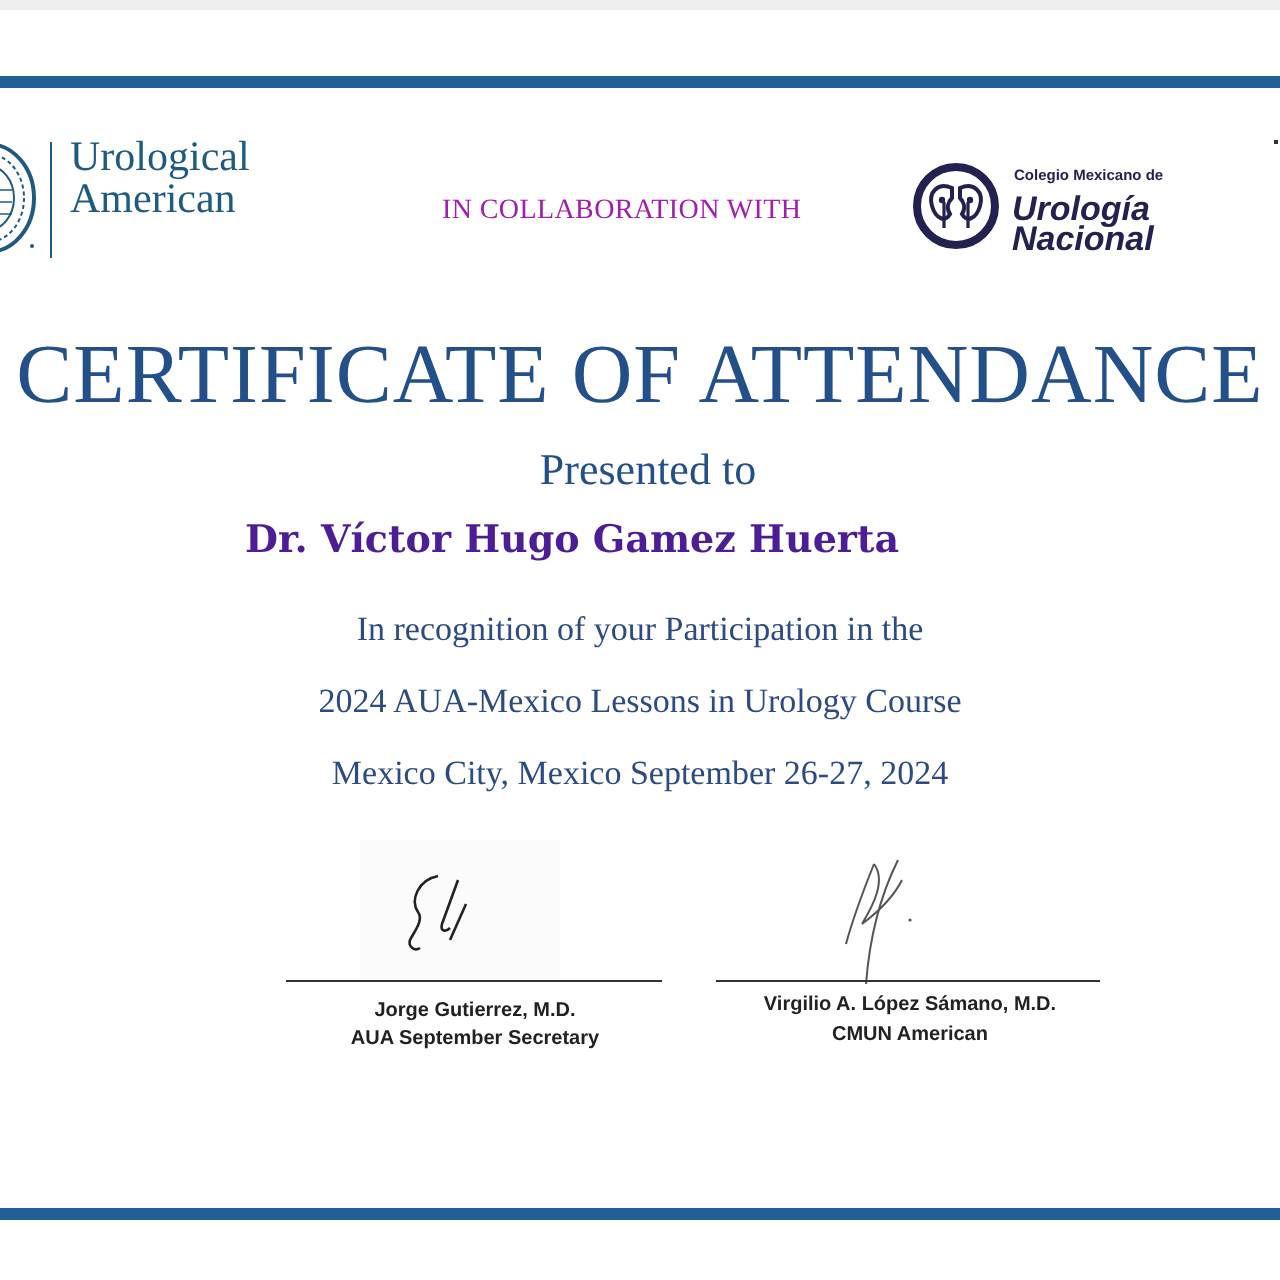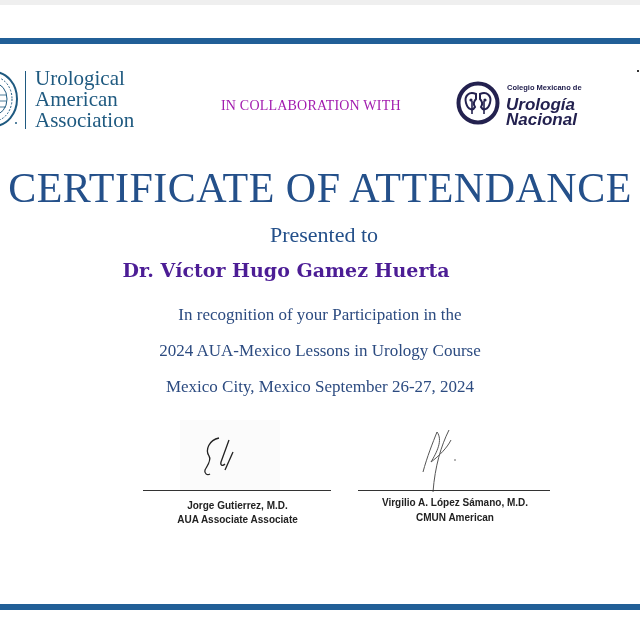--- a/index.html
+++ b/index.html
@@ -45,21 +45,20 @@
     <ellipse cx="24" cy="28" rx="13" ry="16" fill="none" stroke="#1f5a80" stroke-width="1"></ellipse>
     <line x1="12" y1="24" x2="36" y2="24" stroke="#1f5a80" stroke-width="0.8"></line>
     <line x1="12" y1="30" x2="36" y2="30" stroke="#1f5a80" stroke-width="0.8"></line>
     <line x1="12" y1="36" x2="36" y2="36" stroke="#1f5a80" stroke-width="0.8"></line>
     <circle cx="46" cy="52" r="1" fill="#1f5a80"></circle>
   </svg>
   <div class="aua-divider"></div>
   <div class="aua-text">
     <div>Urological</div>
     <div>American</div>
-    <div>Association</div>
   </div>
 </div>
 
 <div class="collab">IN COLLABORATION WITH</div>
 
 <div class="cmun-logo">
   <svg class="cmun-circle" viewBox="0 0 44 44">
     <circle cx="22" cy="22" r="19.5" fill="#ffffff" stroke="#23214f" stroke-width="4"></circle>
     <path d="M20 13 C13 10 8 15 10 22 C12 29 17 30 19 26 C17 23 18 20 20 18 Z" fill="none" stroke="#23214f" stroke-width="2"></path>
     <path d="M24 13 C31 10 36 15 34 22 C32 29 27 30 25 26 C27 23 26 20 24 18 Z" fill="none" stroke="#23214f" stroke-width="2"></path>
@@ -91,21 +90,21 @@
 
 <div class="sig" style="left:140px; width:195px;">
   <div class="sig-box"></div>
   <svg style="position:absolute; left:55px; top:12px;" width="60" height="50" viewBox="0 0 60 50">
     <path d="M24 6 C14 8 10 18 14 24 C17 28 12 34 10 38 C9 41 12 44 15 42" fill="none" stroke="#222" stroke-width="1.3"></path>
     <path d="M34 8 L26 30 C25 34 28 34 30 32" fill="none" stroke="#222" stroke-width="1.3"></path>
     <path d="M38 20 L30 38" fill="none" stroke="#222" stroke-width="1.3"></path>
   </svg>
   <div class="sig-rule" style="left:3px; top:70px; width:188px;"></div>
   <div class="sig-name" style="left:0; top:80px; width:195px;">Jorge Gutierrez, M.D.</div>
-  <div class="sig-role" style="left:0; top:94px; width:195px;">AUA Associate Associate</div>
+  <div class="sig-role" style="left:0; top:94px; width:195px;">AUA September Secretary</div>
 </div>
 
 <div class="sig" style="left:355px; width:195px;">
   <svg style="position:absolute; left:60px; top:2px;" width="60" height="75" viewBox="0 0 60 75">
     <path d="M22 10 C18 20 12 35 8 50" fill="none" stroke="#555" stroke-width="1"></path>
     <path d="M22 10 C28 18 22 30 16 40 C24 34 32 26 36 18" fill="none" stroke="#555" stroke-width="1"></path>
     <path d="M34 8 C26 24 20 44 18 70" fill="none" stroke="#555" stroke-width="1"></path>
     <circle cx="40" cy="38" r="0.8" fill="#555"></circle>
   </svg>
   <div class="sig-rule" style="left:3px; top:70px; width:192px;"></div>

